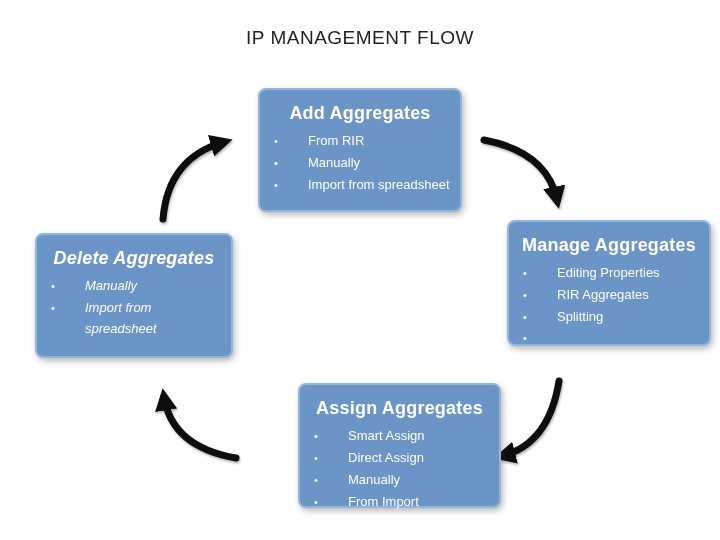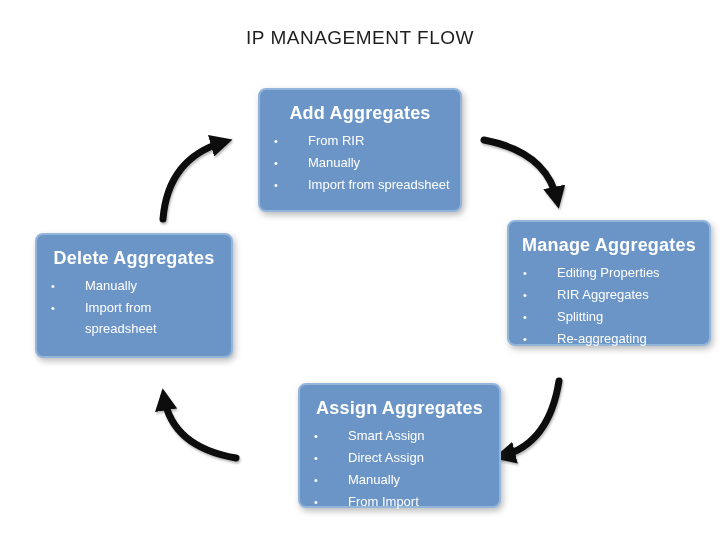--- a/index.html
+++ b/index.html
@@ -65,21 +65,21 @@
   }
   .node li .dot{
     flex:0 0 34px;
     padding-left:6px;
     font-size:11px;
     text-align:left;
   }
   #node-add   { left:258px; top:88px;  width:204px; height:124px; }
   #node-manage{ left:489px; top:220px; width:204px; height:126px;margin-left:18px; }
   #node-assign{ left:259px; top:383px; width:203px; height:125px;margin-left:39px; }
-  #node-delete{ left:35px;  top:233px; width:198px; height:125px; }
+  #node-delete{ left:35px;  top:233px; width:198px; height:125px;font-style:italic; }
 </style>
 </head>
 <body>
 
 <div class="stage">
 
   <div class="diagram-title">IP MANAGEMENT FLOW</div>
 
   <svg class="arrows" width="720" height="540" viewBox="0 0 720 540" xmlns="http://www.w3.org/2000/svg">
     <defs>
@@ -121,21 +121,20 @@
       <li>
           <span class="dot">•</span>
           <span>RIR Aggregates</span>
         </li>
       <li>
           <span class="dot">•</span>
           <span>Splitting</span>
         </li>
       <li>
           <span class="dot">•</span>
-          <span>Re-aggregating</span>
         </li>
     </ul>
   </div>
 
   <div class="node" id="node-assign">
     <h2>Assign Aggregates</h2>
     <ul>
       <li>
           <span class="dot">•</span>
           <span>Smart Assign</span>

